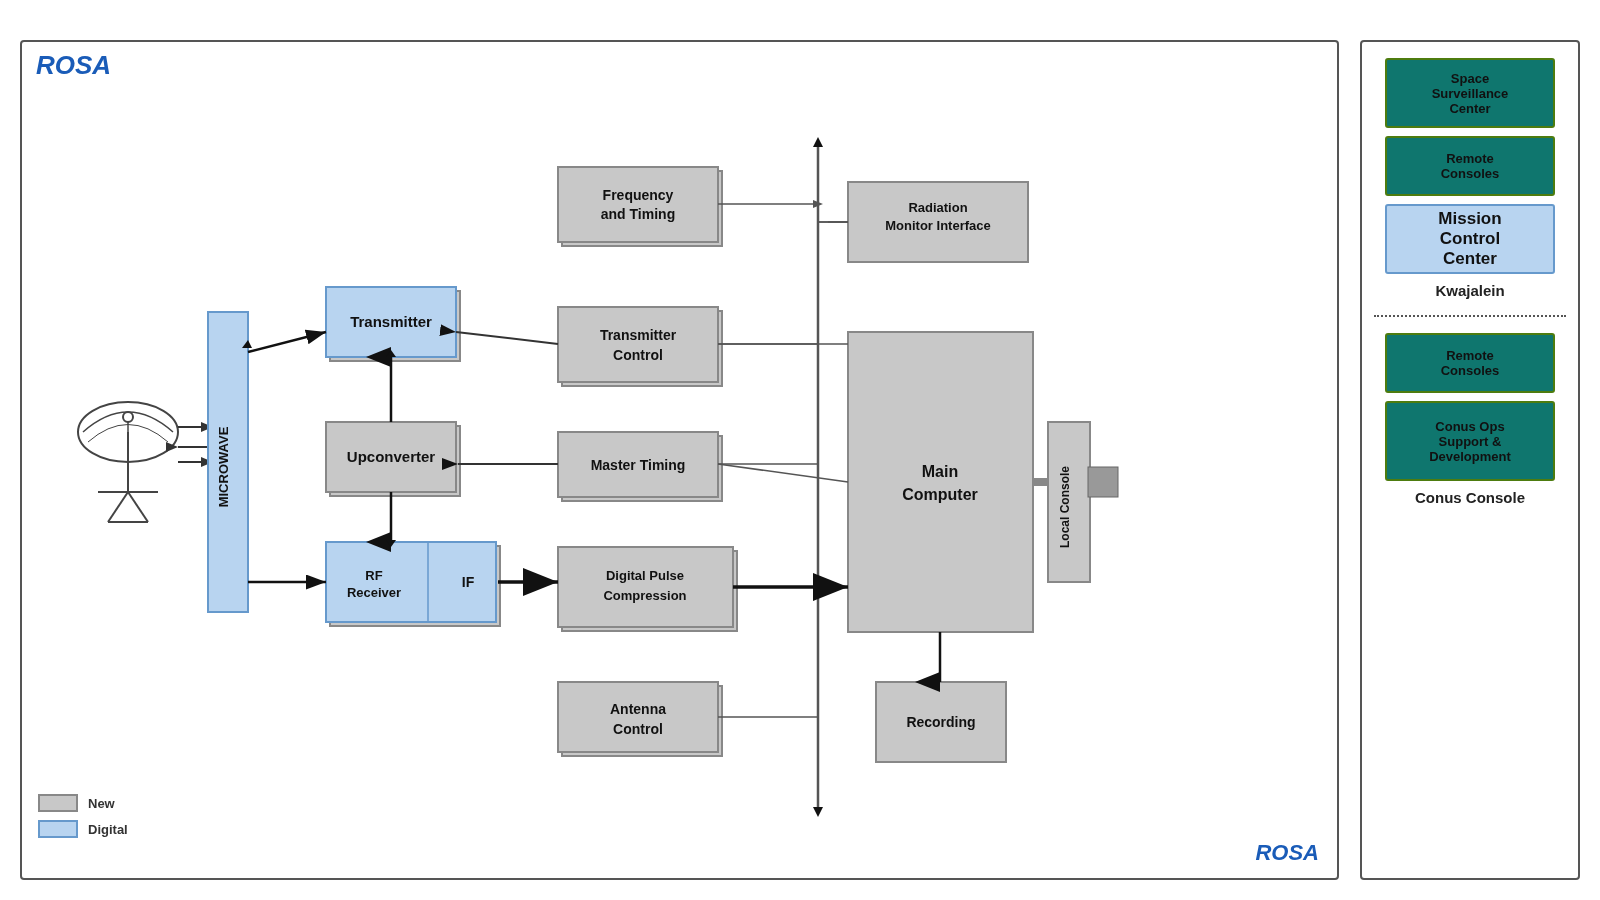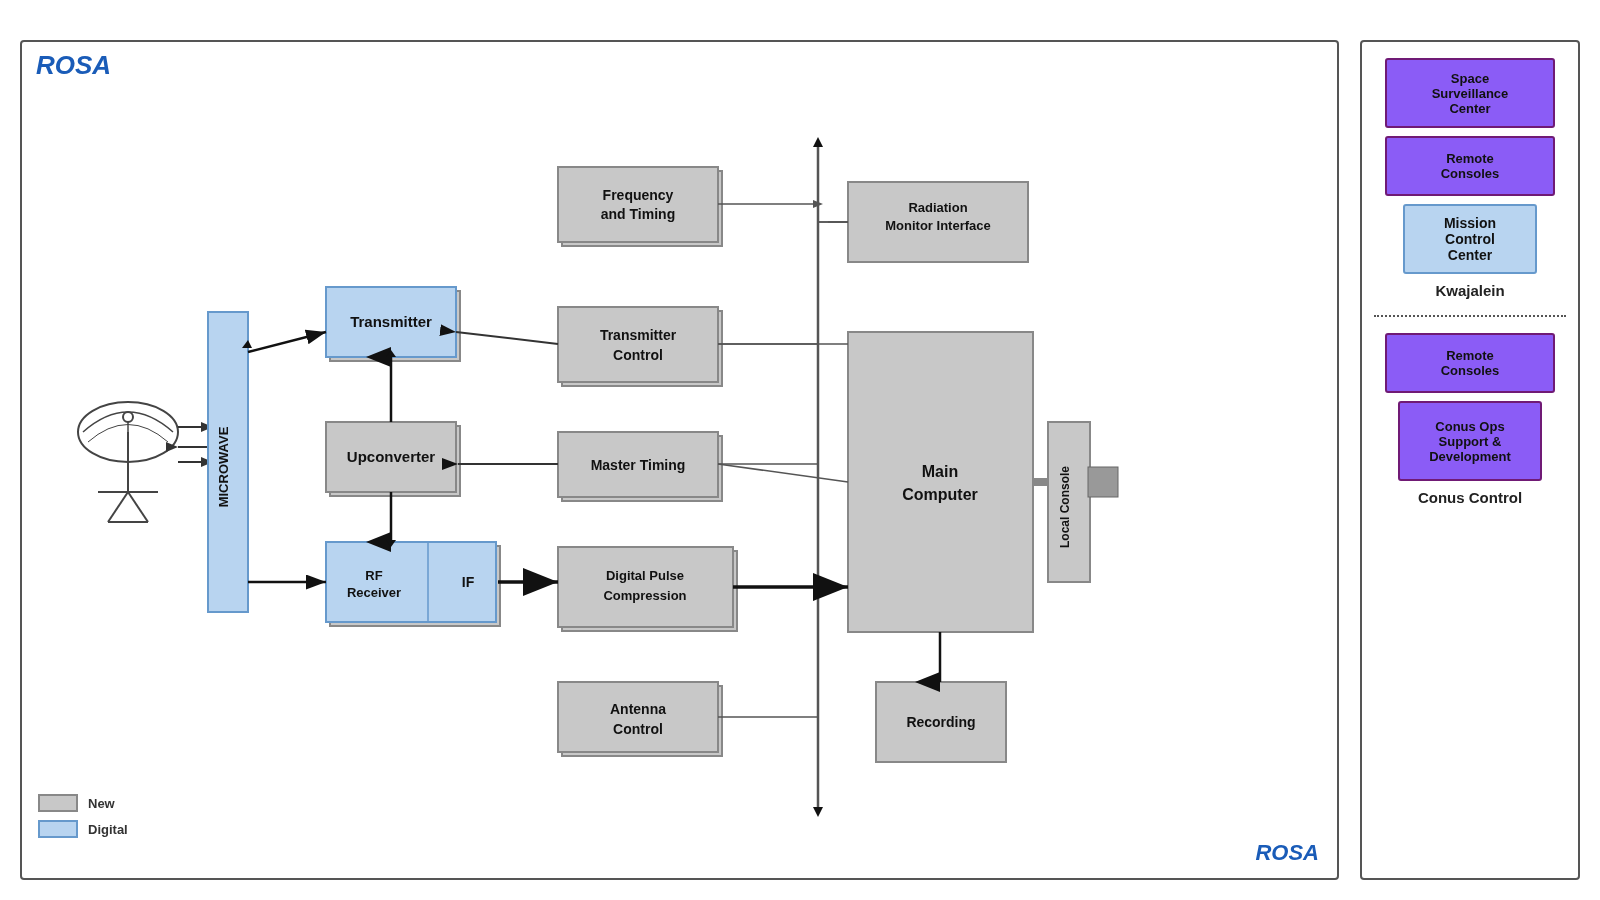--- a/index.html
+++ b/index.html
@@ -87,22 +87,22 @@
 
     .facility-divider {
       width: 100%;
       border: none;
       border-top: 2px dotted #555;
       margin: 6px 0;
     }
 
     
     .block {
-      border: 2px solid #701a75;
-      background: #8b5cf6;
+      border: 2px solid #4d7c0f;
+      background: #0f766e;
       border-radius: 3px;
       display: flex;
       align-items: center;
       justify-content: center;
       text-align: center;
       font-size: 14px;
       font-weight: bold;
       color: #111;
       padding: 6px 8px;
     }
@@ -315,26 +315,26 @@
       </div>
     </div>
 
   </div>
 
   <div class="facility-box">
 
     <div class="facility-section">
       <div class="block" style="width:170px; height:70px; font-size:13px;">Space<br>Surveillance<br>Center</div>
       <div class="block" style="width:170px; height:60px; font-size:13px;">Remote<br>Consoles</div>
-      <div class="block block-blue" style="width:134px; height:70px; font-size:14px;">Mission<br>Control<br>Center</div>
+      <div class="block block-blue" style="width:170px; height:70px; font-size:17px;">Mission<br>Control<br>Center</div>
       <div class="facility-label">Kwajalein</div>
     </div>
 
     <hr class="facility-divider">
 
     <div class="facility-section">
       <div class="block" style="width:170px; height:60px; font-size:13px;">Remote<br>Consoles</div>
-      <div class="block" style="width:144px; height:80px; font-size:13px;">Conus Ops<br>Support &amp;<br>Development</div>
-      <div class="facility-label">Conus Control</div>
+      <div class="block" style="width:170px; height:80px; font-size:13px;">Conus Ops<br>Support &amp;<br>Development</div>
+      <div class="facility-label">Conus Console</div>
     </div>
   </div>
 
 </div>
 
 </body></html>

